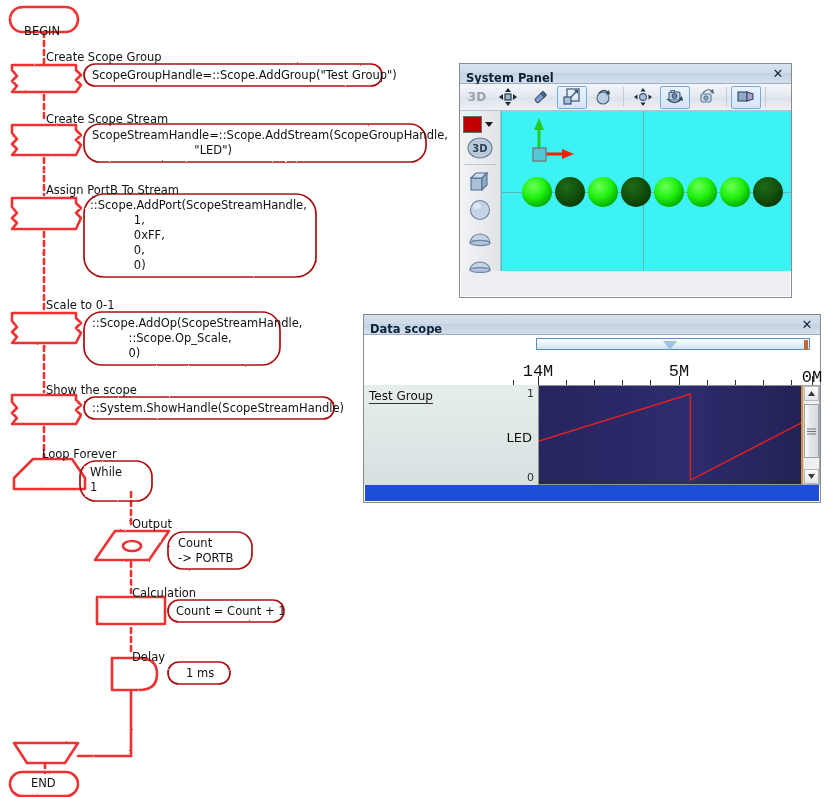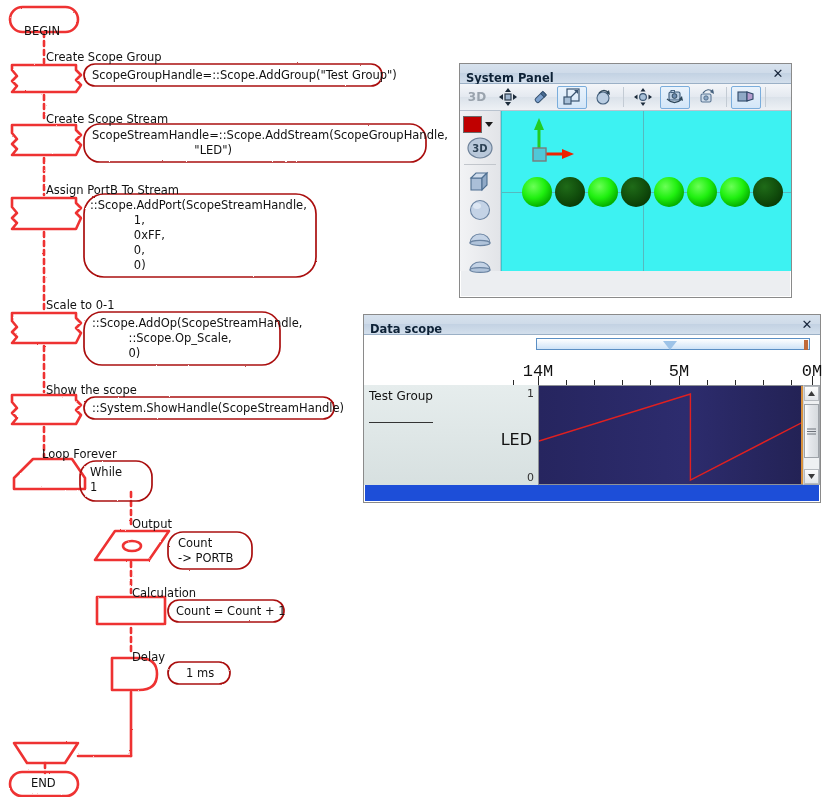--- a/index.html
+++ b/index.html
@@ -160,25 +160,25 @@
   }
   .ds-tick { position:absolute; bottom:0; width:1px; background:#2a2a2a; }
   .ds-main { display:flex; height:100px; background:#dde5e5; position:relative;}
   .ds-leftpane {
     width:174px; background: linear-gradient(to bottom,#e6eded,#d7e0e0);
     position:relative;
   }
   .ds-group {
     position:absolute; left:5px; top:4px;
     font-family:"DejaVu Sans", sans-serif; font-size:12px; color:#111;
-    border-bottom:1px solid #333; padding-bottom:19px;
+    border-bottom:1px solid #333; padding-bottom:0;
   }
   .ds-stream {
     position:absolute; right:6px; top:45px;
-    font-family:"DejaVu Sans", sans-serif; font-size:16px; color:#111;
+    font-family:"DejaVu Sans", sans-serif; font-size:13px; color:#111;
   }
   .ds-ylab {
     position:absolute; right:4px;
     font-family:"DejaVu Sans", sans-serif; font-size:11px; color:#333;
   }
   .ds-plot {
     flex:1; background:#2a2a66; position:relative;
     border:1px solid #8f9298; border-right:none;
     margin-right:0;
   }
@@ -479,21 +479,21 @@
     <div class="ds-sliderrow">
       <div class="ds-slider">
         <div class="ds-slider-marker"></div>
         <div class="ds-slider-end"></div>
       </div>
     </div>
 
     <div class="ds-axis">
       <div class="ds-ticklabel" style="left:174px;">14M</div>
       <div class="ds-ticklabel" style="left:315px;">5M</div>
-      <div class="ds-ticklabel" style="left:448px;">0M</div>
+      <div class="ds-ticklabel" style="left:448px;margin-top:6px;">0M</div>
 
       <div class="ds-tick" style="left:149px;height:5px;"></div>
       <div class="ds-tick" style="left:174px;height:9px;"></div>
       <div class="ds-tick" style="left:202px;height:5px;"></div>
       <div class="ds-tick" style="left:230px;height:5px;"></div>
       <div class="ds-tick" style="left:258px;height:5px;"></div>
       <div class="ds-tick" style="left:286px;height:5px;"></div>
       <div class="ds-tick" style="left:315px;height:9px;"></div>
       <div class="ds-tick" style="left:343px;height:5px;"></div>
       <div class="ds-tick" style="left:371px;height:5px;"></div>

